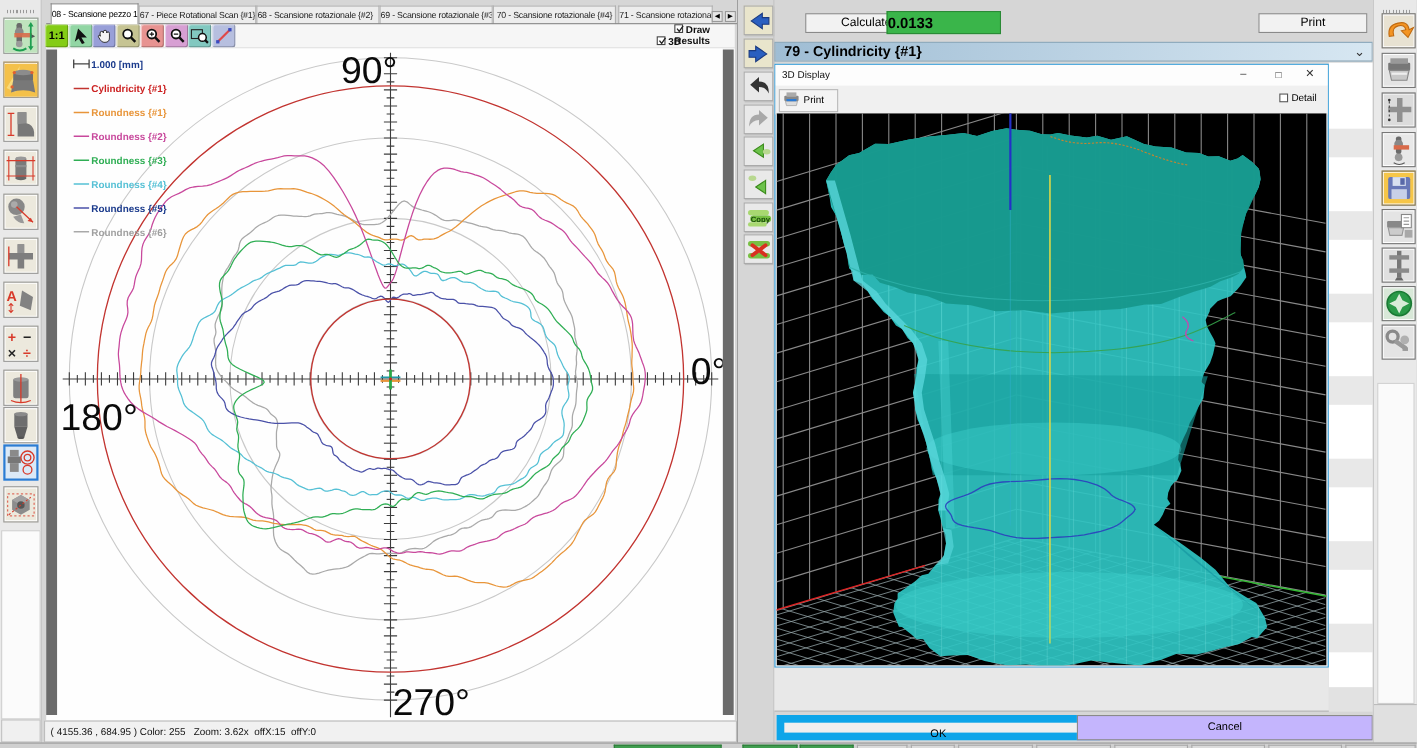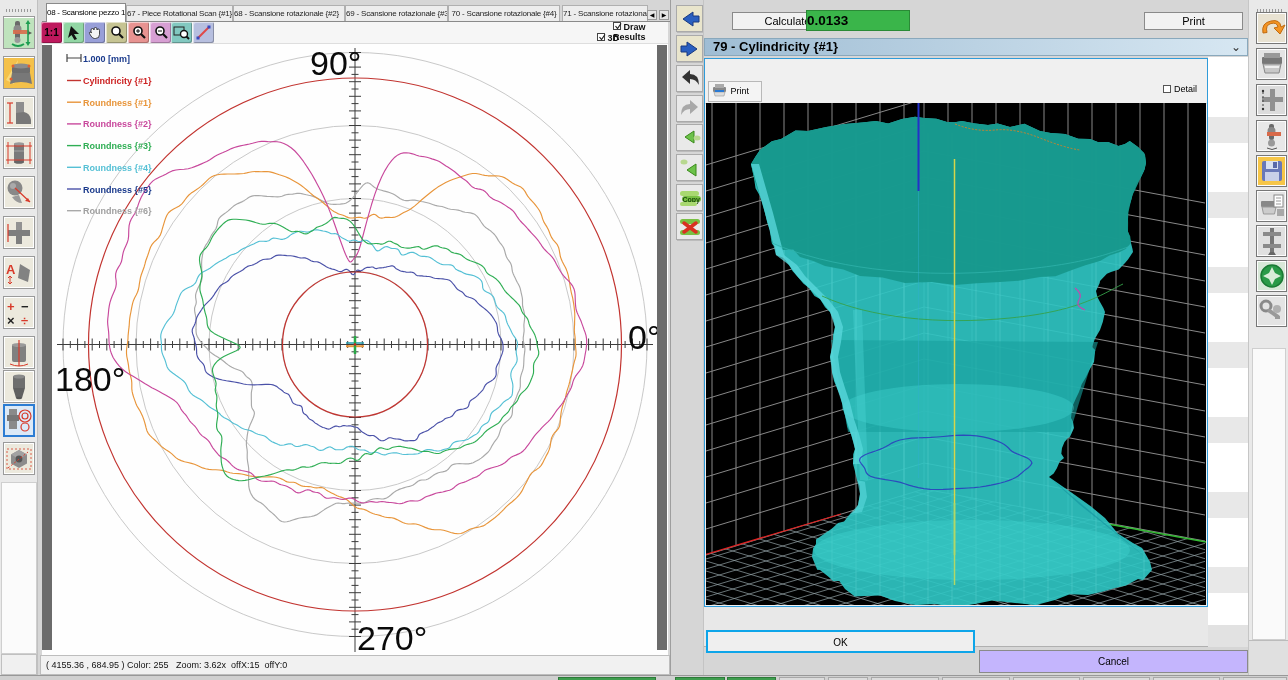--- a/index.html
+++ b/index.html
@@ -133,21 +133,21 @@
 <div style="position:absolute;left:46px;top:3px;width:80px;height:19px;background:#fff;border:1px solid #8a8a8a;border-bottom:none;box-sizing:border-box;font-size:8px;letter-spacing:-0.25px;text-align:center;line-height:17px;white-space:nowrap;overflow:hidden;z-index:3">08 - Scansione pezzo 1</div>
 <div style="position:absolute;left:126px;top:5px;width:107px;height:17px;background:#ededed;border:1px solid #b0b0b0;border-bottom:none;box-sizing:border-box;font-size:8px;letter-spacing:-0.2px;text-align:center;line-height:16px;color:#222;white-space:nowrap;overflow:hidden">67 - Piece Rotational Scan {#1}</div>
 <div style="position:absolute;left:233px;top:5px;width:112px;height:17px;background:#ededed;border:1px solid #b0b0b0;border-bottom:none;box-sizing:border-box;font-size:8px;letter-spacing:-0.2px;line-height:16px;color:#222;white-space:nowrap;overflow:hidden">68 - Scansione rotazionale {#2}</div>
 <div style="position:absolute;left:345px;top:5px;width:103px;height:17px;background:#ededed;border:1px solid #b0b0b0;border-bottom:none;box-sizing:border-box;font-size:8px;letter-spacing:-0.2px;text-align:center;line-height:16px;color:#222;white-space:nowrap;overflow:hidden">69 - Scansione rotazionale {#3}</div>
 <div style="position:absolute;left:448px;top:5px;width:112px;height:17px;background:#ededed;border:1px solid #b0b0b0;border-bottom:none;box-sizing:border-box;font-size:8px;letter-spacing:-0.2px;text-align:center;line-height:16px;color:#222;white-space:nowrap;overflow:hidden">70 - Scansione rotazionale {#4}</div>
 <div style="position:absolute;left:562px;top:5px;width:86px;height:17px;background:#ededed;border:1px solid #b0b0b0;border-bottom:none;box-sizing:border-box;font-size:8px;letter-spacing:-0.2px;text-align:center;line-height:16px;color:#222;white-space:nowrap;overflow:hidden">71 - Scansione rotazionale</div>
 <div class="abs" style="left:647px;top:10px;width:10px;height:10px;background:#e6e6e6;border:1px solid #999;font-size:6px;line-height:8px;text-align:center">◀</div>
 <div class="abs" style="left:659px;top:10px;width:10px;height:10px;background:#e6e6e6;border:1px solid #999;font-size:6px;line-height:8px;text-align:center">▶</div>
 
 <div class="abs" style="left:42px;top:22px;width:626px;height:22px;background:#f6f6f6;border-bottom:1px solid #dedede"></div>
-<div style="position:absolute;left:41px;top:22px;width:21px;height:21px;background:#be185d;border-radius:2px;box-shadow:inset -1px -1px 0 rgba(0,0,0,0.25), inset 1px 1px 0 rgba(255,255,255,0.5);display:flex;align-items:center;justify-content:center">
+<div style="position:absolute;left:41px;top:22px;width:21px;height:21px;background:#84cc16;border-radius:2px;box-shadow:inset -1px -1px 0 rgba(0,0,0,0.25), inset 1px 1px 0 rgba(255,255,255,0.5);display:flex;align-items:center;justify-content:center">
     <span style="font-weight:bold;font-size:10px">1:1</span>
   </div>
 <div style="position:absolute;left:63px;top:22px;width:21px;height:21px;background:#92d6a4;border-radius:2px;box-shadow:inset -1px -1px 0 rgba(0,0,0,0.25), inset 1px 1px 0 rgba(255,255,255,0.5);display:flex;align-items:center;justify-content:center">
     <svg width="14" height="15">
       <path d="M4 1 l8 8 h-5 l3 5 -2.5 1 -3 -5 -3.5 3 z" fill="#111"></path>
     </svg>
   </div>
 <div style="position:absolute;left:84px;top:22px;width:21px;height:21px;background:#989fd8;border-radius:2px;box-shadow:inset -1px -1px 0 rgba(0,0,0,0.25), inset 1px 1px 0 rgba(255,255,255,0.5);display:flex;align-items:center;justify-content:center">
     <svg width="15" height="15">
       <path d="M4 8 V5 q0-1.5 1.5-1.5 Q7 3.5 7 5 v-1 q0-1.5 1.5-1.5 Q10 2.5 10 4 v1 q0-1 1.3-1 q1.2 0 1.2 1.5 v4 q0 4 -4 4 h-1 q-2 0 -3.5-2.5 l-1.5-2.5 q-0.5-1 0.5-1.5 q1-0.3 1.5 0.7 z" fill="#f4f4f4" stroke="#222" stroke-width="0.8"></path>
@@ -474,20 +474,25 @@
 <div style="position:absolute;left:0;top:135px;width:40px;height:26px;background:#e8e8e8"></div>
 <div style="position:absolute;left:0;top:210px;width:40px;height:26px;background:#e8e8e8"></div>
 <div style="position:absolute;left:0;top:285px;width:40px;height:26px;background:#e8e8e8"></div>
 <div style="position:absolute;left:0;top:360px;width:40px;height:26px;background:#e8e8e8"></div>
 <div style="position:absolute;left:0;top:435px;width:40px;height:26px;background:#e8e8e8"></div>
 <div style="position:absolute;left:0;top:510px;width:40px;height:26px;background:#e8e8e8"></div>
   </div>
 <div class="abs" style="left:1208px;top:625px;width:40px;height:22px;background:#e2e2e2"></div>
 
 <div class="abs" style="left:704px;top:58px;width:504px;height:549px;background:#f0f0f0;border:1px solid #2f9bd9">
+<div class="abs" style="left:0;top:0;width:502px;height:19px;background:#fdfdfd;font-size:9px;line-height:18px;padding-left:6px;color:#111">3D Display
+<span style="position:absolute;right:74px;top:0;color:#333;font-size:10px">–</span>
+<span style="position:absolute;right:42px;top:0;color:#333;font-size:9px">□</span>
+<span style="position:absolute;right:12px;top:0;color:#333;font-size:10px">✕</span>
+</div>
 <div class="abs" style="left:0;top:19px;width:502px;height:26px;background:#f0f0f0;border-bottom:1px solid #d8d8d8">
 <div class="abs" style="left:3px;top:3px;width:54px;height:21px;background:#f4f4f4;border:1px solid #b8b8b8;font-size:9px;line-height:19px">
 <svg width="17" height="15" style="vertical-align:-3px;margin-left:2px">
           <rect x="2" y="5" width="13" height="5" rx="1" fill="#888"></rect>
           <rect x="4" y="2" width="9" height="4" fill="#aaa"></rect>
           <path d="M3 10 h11 l-1 4 h-9 z" fill="#ddd" stroke="#999" stroke-width="0.6"></path>
           <rect x="4" y="8" width="9" height="2" fill="#2a7ad4"></rect>
         </svg> Print</div>
 <div class="abs" style="right:10px;top:6px;font-size:9px"><span style="display:inline-block;width:8px;height:8px;border:1px solid #555;background:#fff;vertical-align:-1px"></span> Detail</div>
 </div>
@@ -664,21 +669,21 @@
 <polygon points="325.8,360.0 325.1,361.7 323.7,363.4 321.9,365.0 319.8,366.6 317.8,368.1 316.0,369.7 314.1,371.3 312.1,372.9 309.6,374.5 306.6,376.0 303.1,377.4 299.0,378.8 294.6,380.0 289.9,381.1 284.9,382.2 279.7,383.2 274.1,384.0 268.2,384.6 262.1,385.0 256.0,385.4 249.8,385.7 243.6,386.1 237.2,386.4 230.7,386.5 224.2,386.3 218.0,385.7 212.4,384.7 207.3,383.4 202.8,382.1 198.7,380.7 194.5,379.4 190.0,378.4 184.9,377.5 179.4,376.7 173.7,375.7 168.6,374.6 164.5,373.2 161.8,371.5 160.3,369.7 159.6,367.9 159.0,366.1 158.1,364.3 156.8,362.6 155.4,360.9 154.1,359.1 153.6,357.3 154.1,355.4 155.8,353.7 158.6,352.0 162.2,350.5 166.2,349.1 170.2,347.8 173.9,346.4 177.1,345.0 180.0,343.5 182.8,341.9 185.8,340.1 189.4,338.5 193.9,337.0 199.3,336.0 205.4,335.2 211.9,334.9 218.3,334.6 224.7,334.4 230.9,334.0 237.2,333.5 243.6,332.9 250.4,332.4 257.3,332.2 264.2,332.4 270.8,332.9 276.9,333.9 282.4,335.1 287.3,336.6 291.5,338.1 295.2,339.8 298.3,341.5 300.6,343.3 302.5,345.0 304.1,346.7 305.9,348.2 308.2,349.6 311.2,350.9 314.6,352.2 318.1,353.6 321.2,355.0 323.6,356.6 325.2,358.3 325.9,360.0" fill="none" stroke="#2b3fbd" stroke-width="1.2" opacity="0.9"></polygon>
 <path d="M249,21 q 20,8 40,6 t 45,8 t 40,12" stroke="#c8842e" stroke-width="1" fill="none" stroke-dasharray="2,1.5"></path>
 <path d="M369,185 q 8,6 4,12 t 6,10" stroke="#c04ab0" stroke-width="1.2" fill="none"></path>
 <line x1="212.5" y1="0" x2="212.5" y2="88" stroke="#2430c8" stroke-width="2"></line>
 <line x1="212.5" y1="88" x2="212.5" y2="375" stroke="#2fb0d0" stroke-width="1" opacity="0.45"></line>
 <line x1="248.5" y1="56" x2="248.5" y2="452" stroke="#d6d64a" stroke-width="1.5"></line>
 <line x1="248.5" y1="400" x2="248.5" y2="482" stroke="#b0d868" stroke-width="1.5"></line>
 </svg>
 
 <div class="abs" style="left:704px;top:607px;width:504px;height:40px;background:#e8e8e8;border-bottom:1px solid #b0b0b0"></div>
-<div class="abs" style="left:706px;top:630px;width:269px;height:23px;background:#efefef;border:2px solid #0ea5e9;font-size:10px;text-align:center;line-height:21px">OK</div>
+<div class="abs" style="left:706px;top:650px;width:294px;height:23px;background:#efefef;border:7px solid #0ea5e9;font-size:10px;text-align:center;line-height:21px">OK</div>
 <div class="abs" style="left:979px;top:650px;width:269px;height:23px;background:#c4b5fd;border:1px solid #8a8a8a;font-size:10px;text-align:center;line-height:21px">Cancel</div>
 
 <div class="abs" style="left:1248px;top:0;width:40px;height:676px;background:#e9e9e9;border-left:1px solid #c6c6c6">
 <div style="position:absolute;left:8px;top:9px;width:26px;height:3px;background-image:repeating-linear-gradient(90deg,#999 0,#999 1px,transparent 1px,transparent 3px)"></div>
 <div style="position:absolute;left:7px;top:12px;width:31px;height:32px;background:#e8e2d2;border:1px solid #777;box-shadow:inset 0 0 0 1px #fdfdfd;box-sizing:border-box;display:flex;align-items:center;justify-content:center">
       <svg width="30" height="30">
         <path d="M6 20 q-2 -10 8 -12 q9 -2 10 6 l4 -2 -5 9 -6 -6 4 -1 q-1 -5 -7 -3.5 q-6 1.5 -4 9 z" fill="#f49422" stroke="#c06a10" stroke-width="1"></path>
       </svg>
     </div>
 <div style="position:absolute;left:7px;top:48px;width:31px;height:32px;background:#e4e4e4;border:1px solid #777;box-shadow:inset 0 0 0 1px #fdfdfd;box-sizing:border-box;display:flex;align-items:center;justify-content:center">

